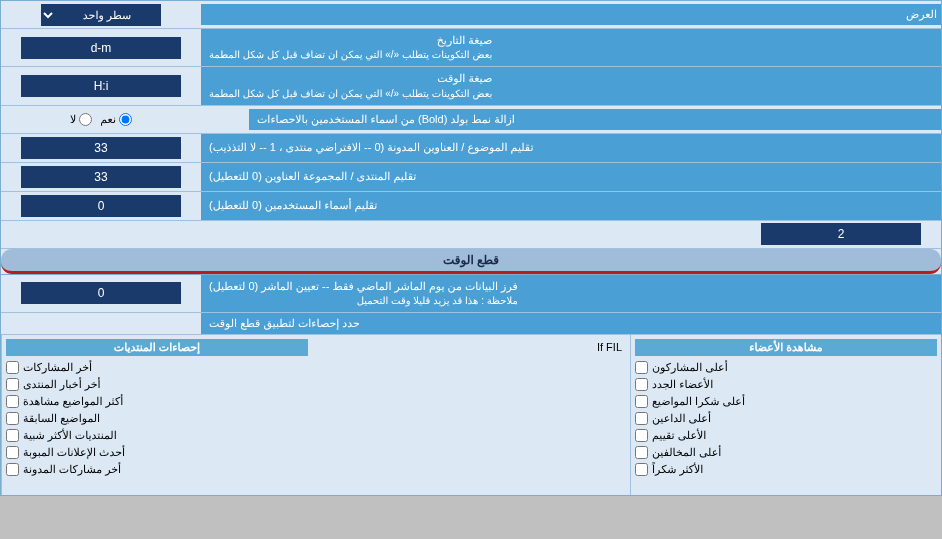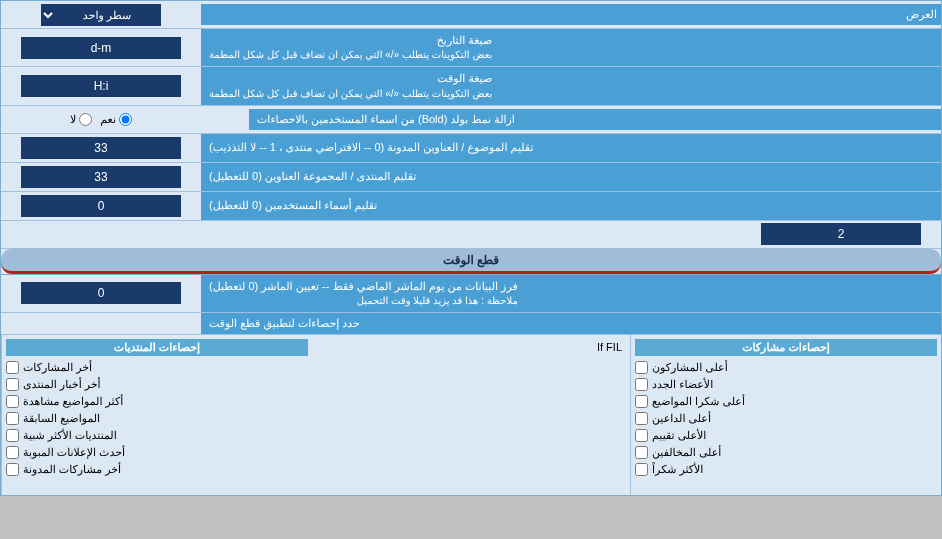--- a/index.html
+++ b/index.html
@@ -286,21 +286,21 @@
       <div style="flex:1; padding:4px 8px; background:#4a9fd4; color:#fff; font-size:11px; text-align:right; display:flex; align-items:center; justify-content:flex-end;">
         <span>حدد إحصاءات لتطبيق قطع الوقت</span>
       </div>
       <div style="width:200px;"></div>
     </div>
 
     <div style="display:flex; width:100%; min-height:160px;">
 
       <div style="flex:1; padding:4px; border-left:1px solid #a0c0e0;">
         <div class="col-title">
-          <span>إحصاءات مشاركات</span>
+          <span>مشاهدة الأعضاء</span>
         </div>
         <div class="checkbox-item">
           <span>أعلى المشاركون</span>
           <input type="checkbox" style="">
         </div>
         <div class="checkbox-item">
           <span>الأعضاء الجدد</span>
           <input type="checkbox" style="">
         </div>
         <div class="checkbox-item">

